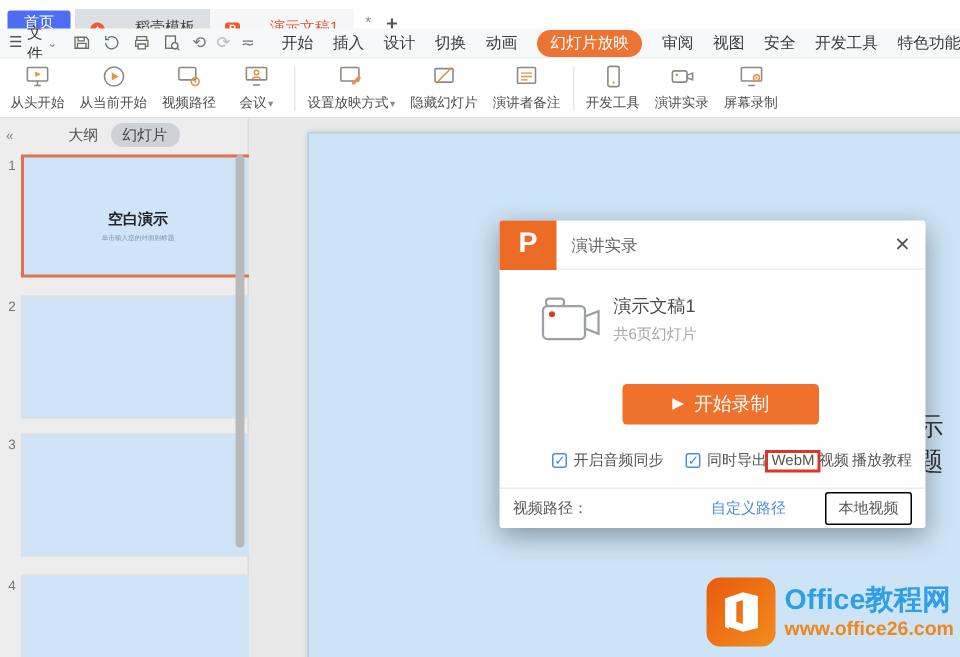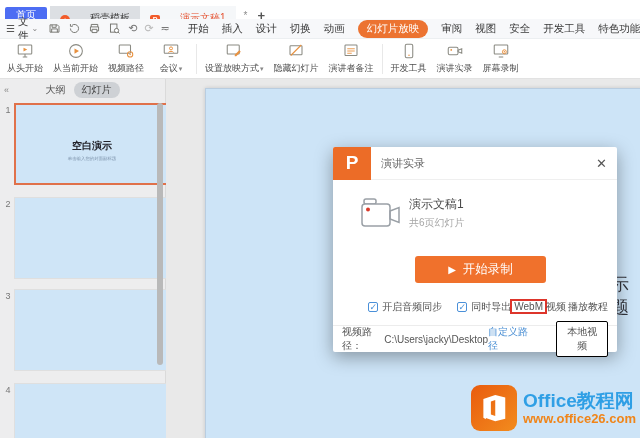--- a/index.html
+++ b/index.html
@@ -309,19 +309,18 @@
         </span>
         <span class="chk">
           <span class="chk-box">✓</span>
           <span><span>同时导出</span><span class="webm-mark">WebM</span><span>视频</span></span>
           <span style="margin-left:-2px;">播放教程</span>
         </span>
       </div>
 
       <div class="dlg-foot">
         <span>视频路径：</span>
-        <span>C:\Users\jacky\Desktop</span>
         <span class="foot-link">自定义路径</span>
         <button class="foot-btn">本地视频</button>
       </div>
     </div>
   </div>
 </div>
 
 </body></html>

